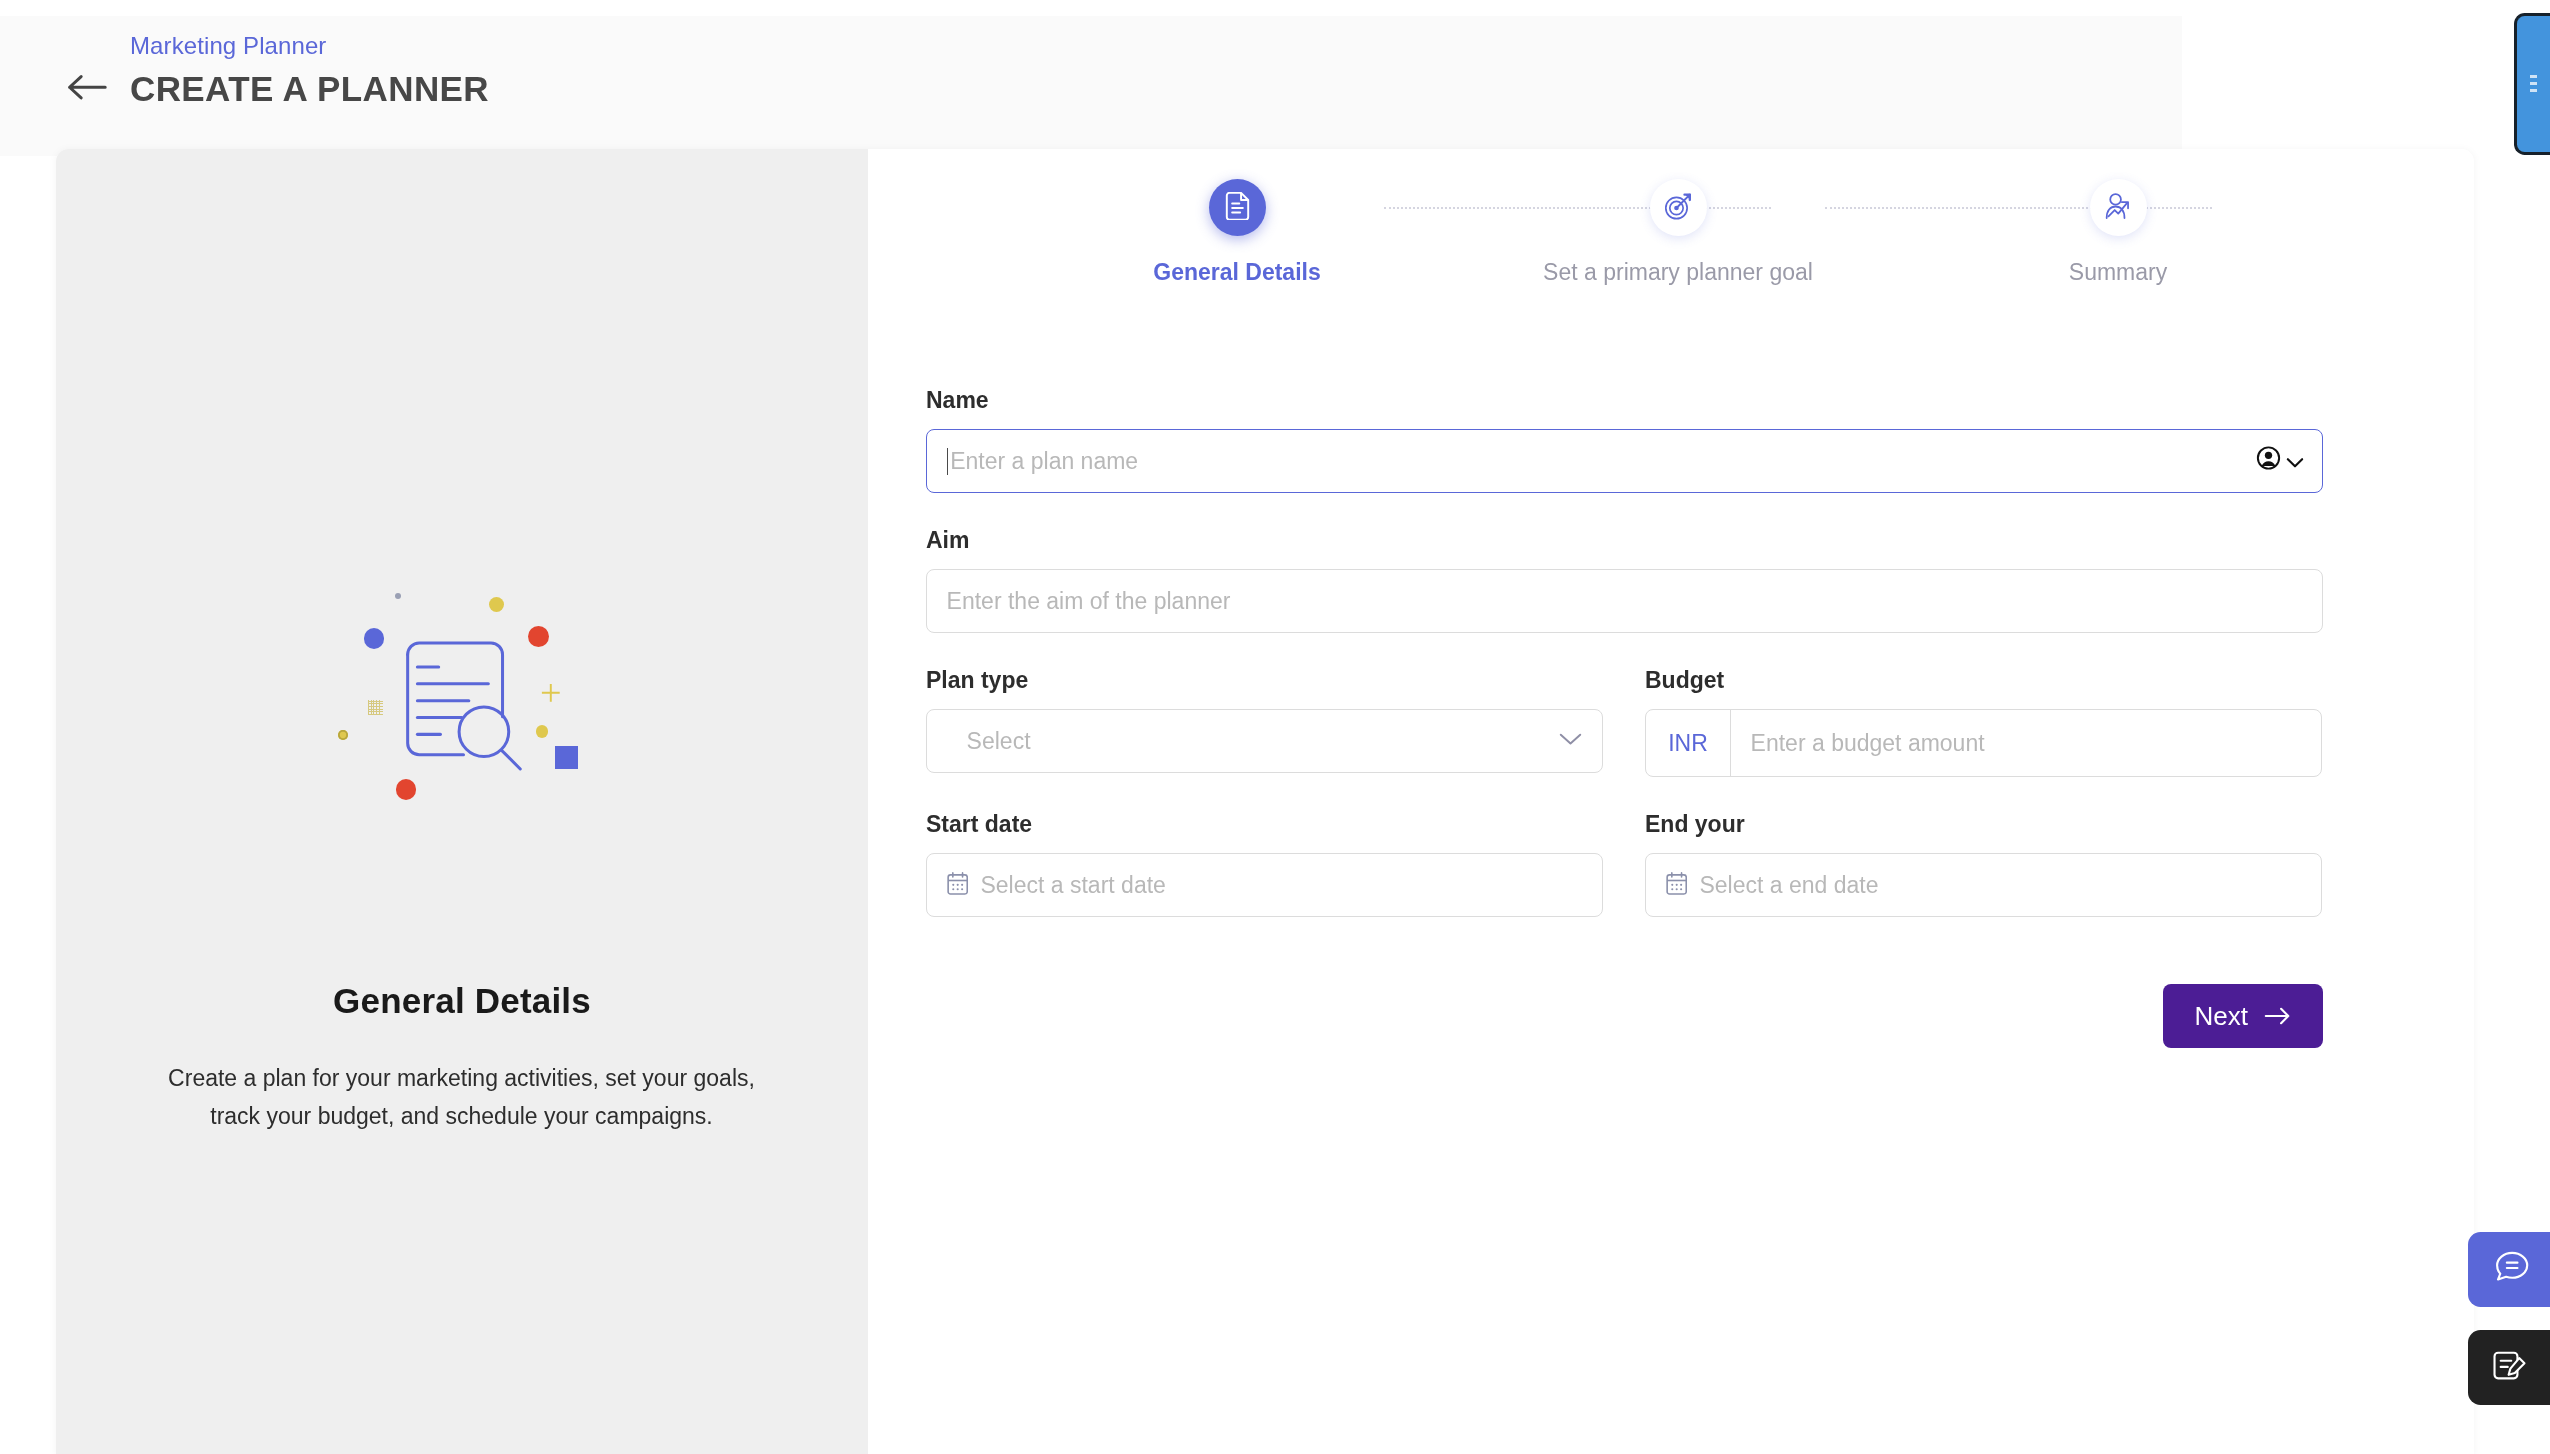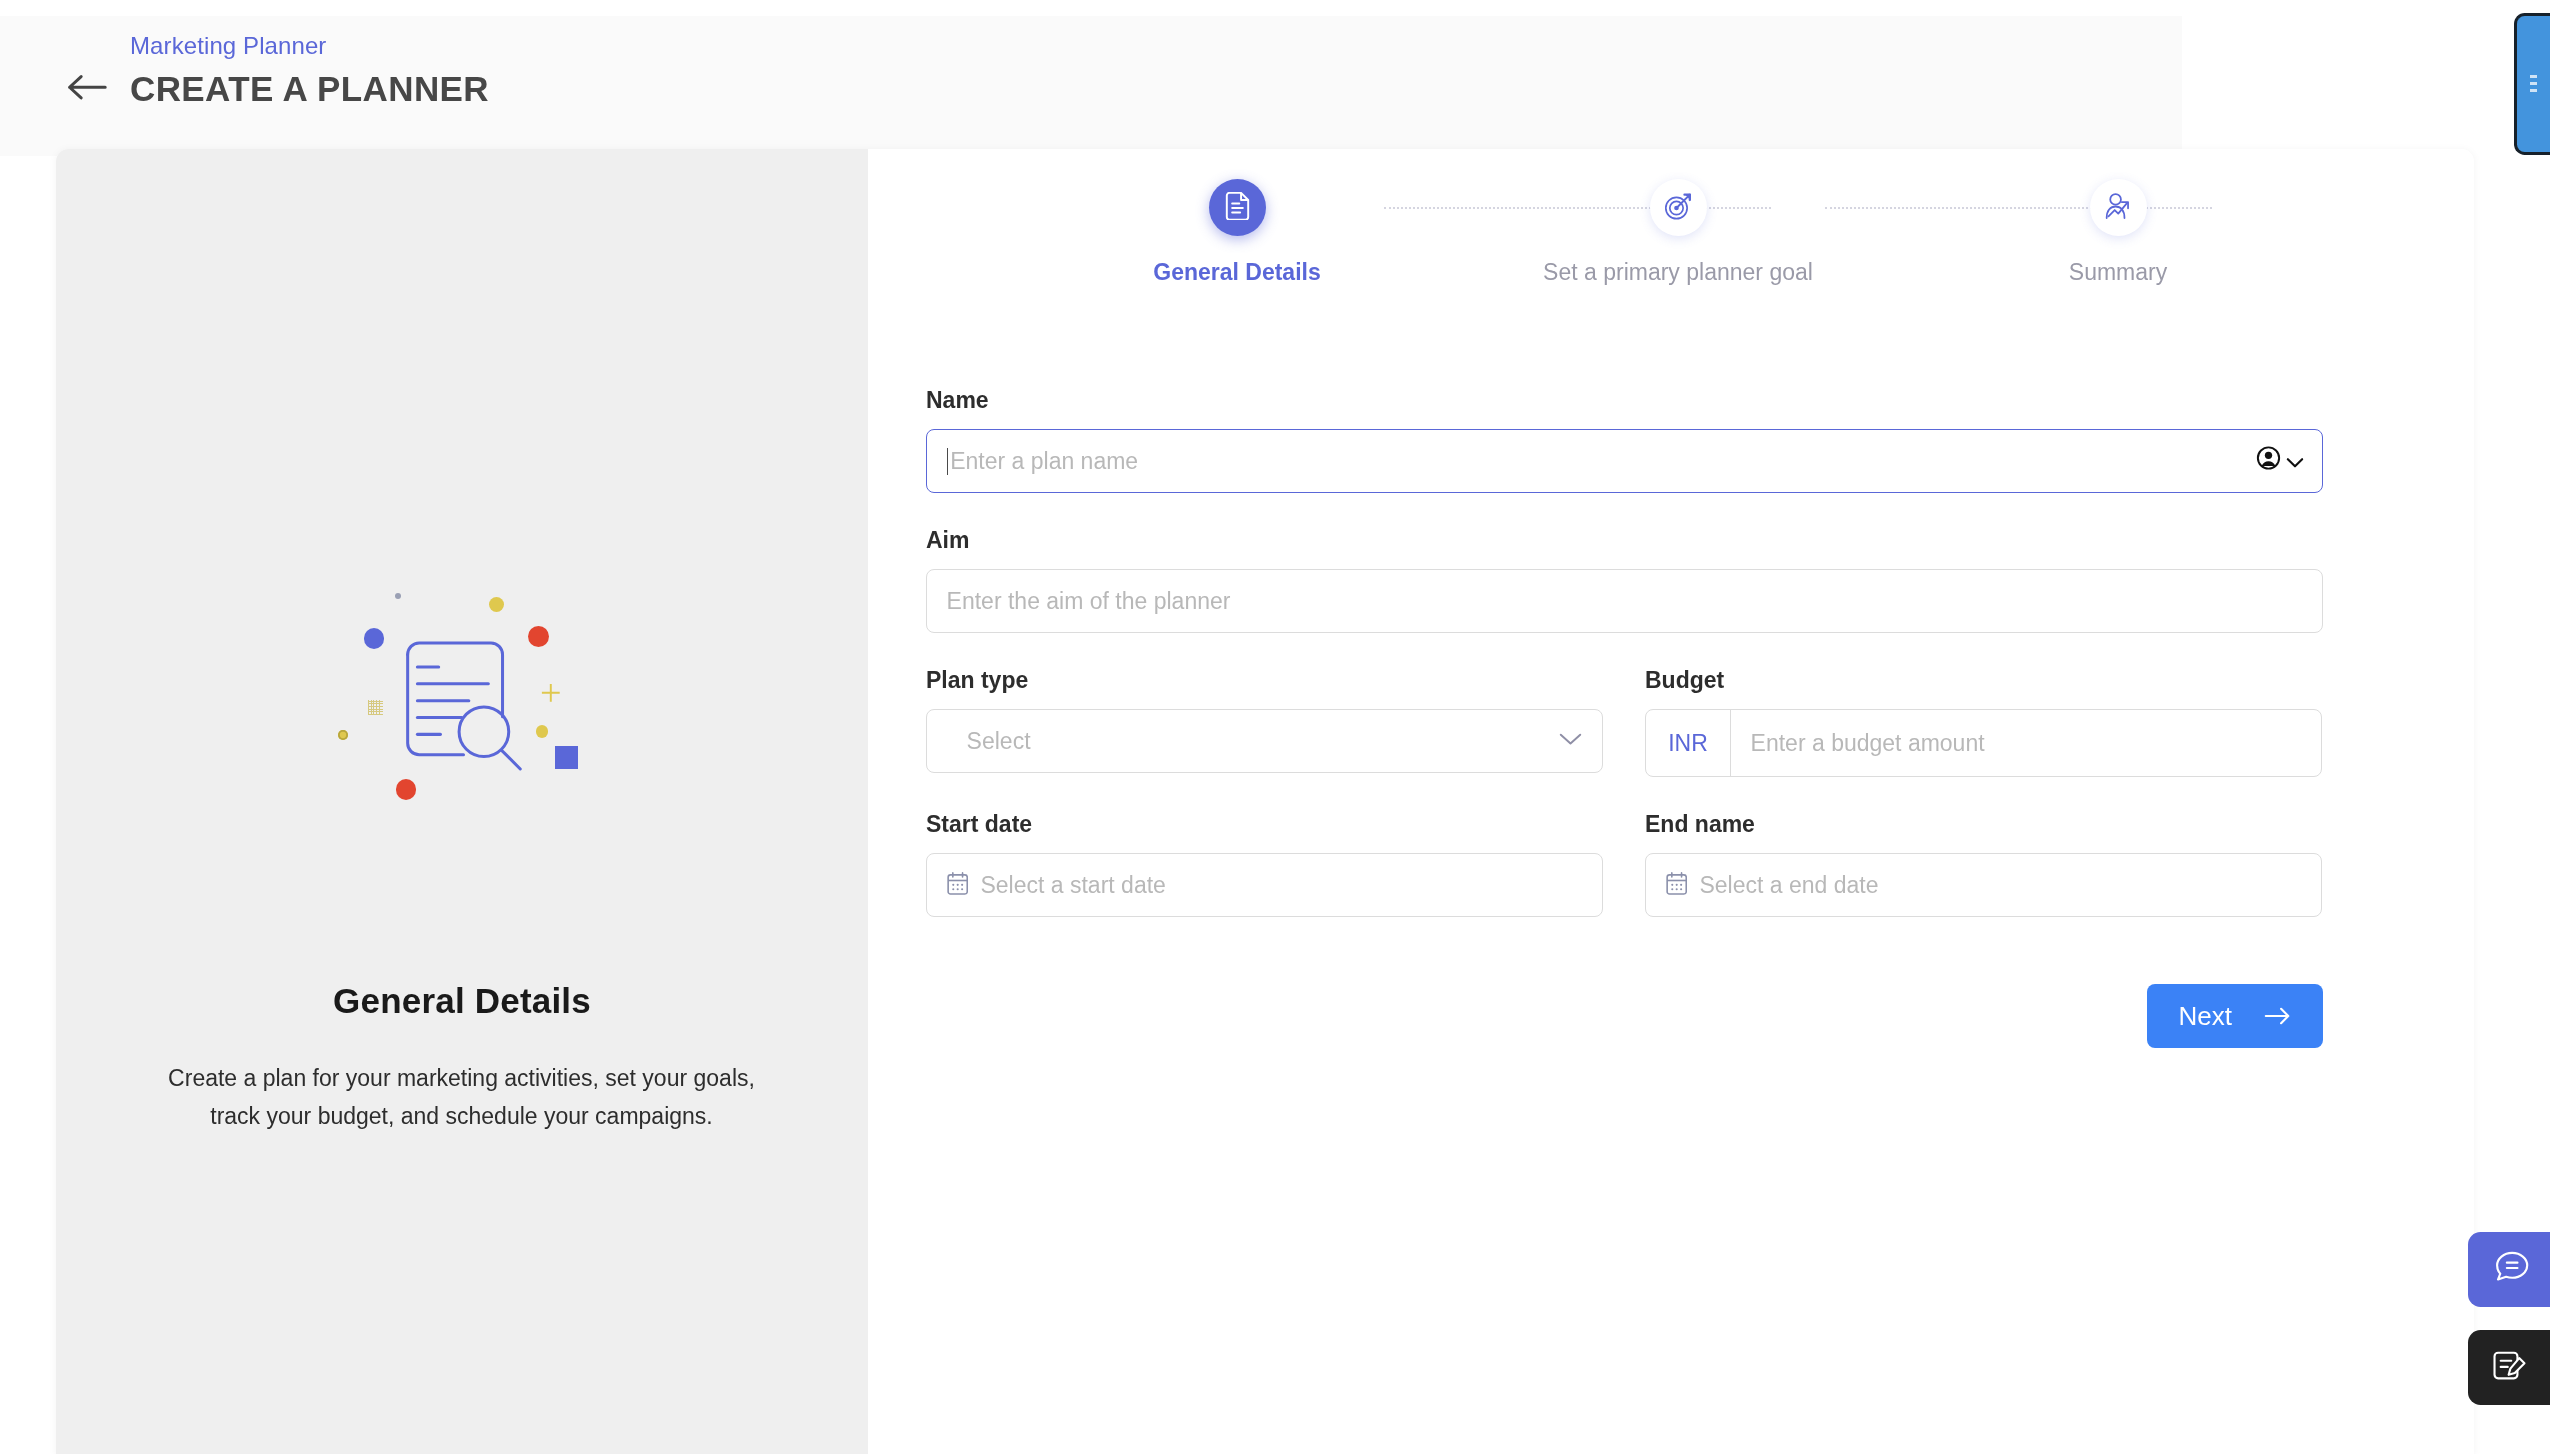--- a/index.html
+++ b/index.html
@@ -285,31 +285,31 @@
     padding: 0 19.6px;
     cursor: pointer;
   }
 
   .btn-row {
     display: flex;
     justify-content: flex-end;
     margin-top: 67px;
   }
   .next-btn {
-    background: #3b82f6;
+    background: #4c1d95;
     color: #ffffff;
     border: none;
     border-radius: 8px;
     height: 64px;
     padding: 0 32px;
     font-size: 26px;
     font-family: "Liberation Sans", sans-serif;
     display: flex;
     align-items: center;
-    gap: 32px;
+    gap: 16px;
     cursor: pointer;
   }
 
   
   .fab {
     position: absolute;
     right: 0;
     width: 82px;
     height: 75px;
     border-radius: 12.5px 0 0 12.5px;
@@ -522,21 +522,21 @@
                 <circle cx="7" cy="19.5" r="1.2" fill="#8b90ab"></circle>
                 <circle cx="12" cy="19.5" r="1.2" fill="#8b90ab"></circle>
                 <circle cx="17" cy="19.5" r="1.2" fill="#8b90ab"></circle>
               </svg>
             </span>
             <span class="placeholder">Select a start date</span>
           </div>
         </div>
 
         <div class="col">
-          <label class="field-label">End name</label>
+          <label class="field-label">End your</label>
           <div class="date-box">
             <span>
               <svg width="21.4" height="23" viewBox="0 0 24 26" fill="none">
                 <rect x="1.2" y="3.2" width="21.6" height="21.6" rx="2.6" stroke="#8b90ab" stroke-width="1.8"></rect>
                 <path d="M1.2 9.6 H22.8" stroke="#8b90ab" stroke-width="1.8"></path>
                 <path d="M6.5 1 V5.6 M17.5 1 V5.6" stroke="#8b90ab" stroke-width="1.8" stroke-linecap="round"></path>
                 <circle cx="7" cy="14.5" r="1.2" fill="#8b90ab"></circle>
                 <circle cx="12" cy="14.5" r="1.2" fill="#8b90ab"></circle>
                 <circle cx="17" cy="14.5" r="1.2" fill="#8b90ab"></circle>
                 <circle cx="7" cy="19.5" r="1.2" fill="#8b90ab"></circle>

